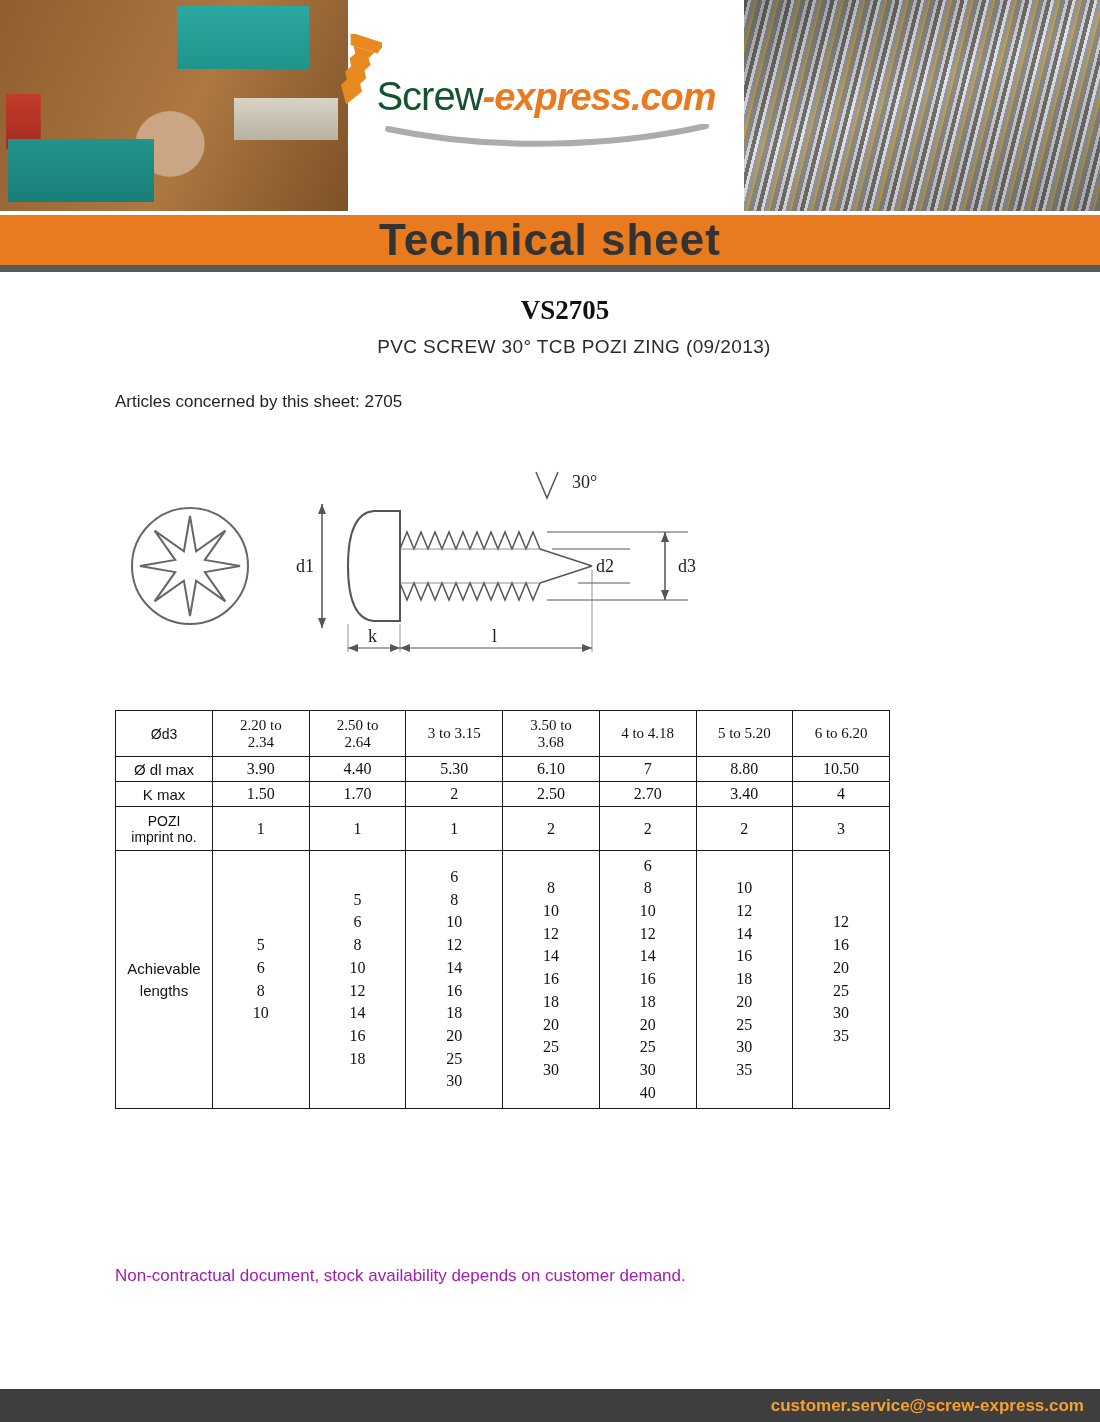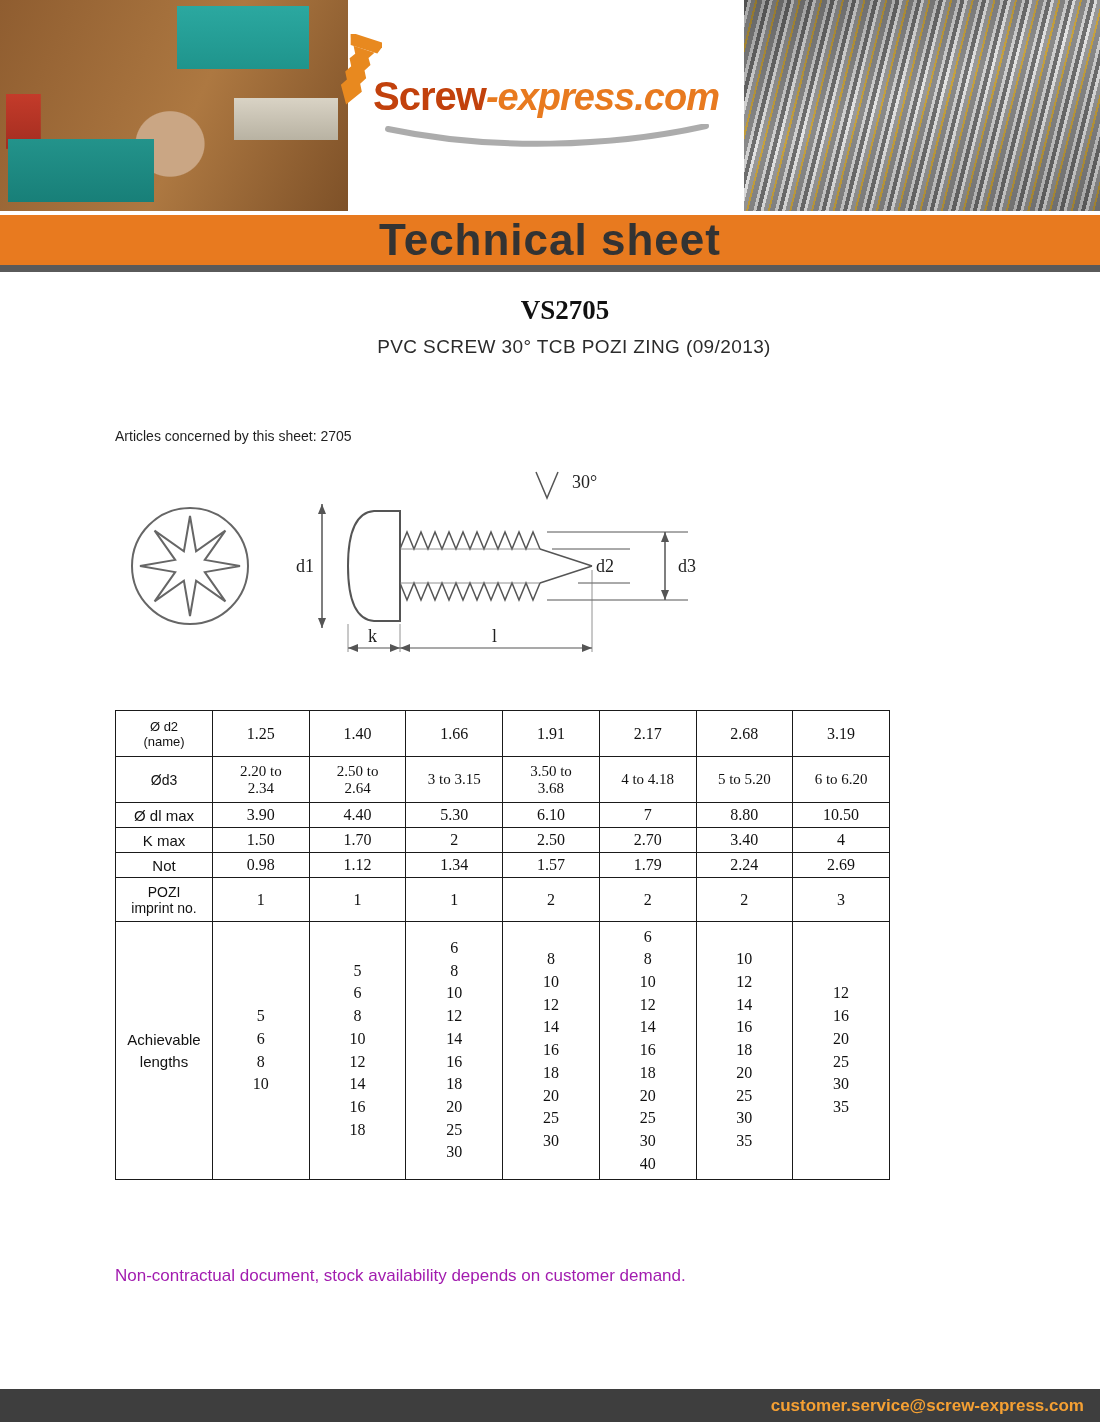--- a/index.html
+++ b/index.html
@@ -20,37 +20,37 @@
   }
   .photo-right { right:0; width:356px;
     background:
       linear-gradient(160deg, rgba(0,0,0,.28), rgba(0,0,0,0) 45%, rgba(0,0,0,.22)),
       repeating-linear-gradient(104deg,#6f6f6f 0 4px,#e3e3e3 4px 7px,#9a9a9a 7px 11px,#c7a23e 11px 13px,#8a8a8a 13px 18px,#d0d0d0 18px 21px);
   }
 
   
   .logo-area { position:absolute; left:348px; top:0; width:396px; height:211px; background:#fff; }
   .logo-line { position:absolute; top:74px; left:0; width:100%; text-align:center; white-space:nowrap; }
-  .logo-dark { font-size:40px; font-weight:bold; color:#c2410c; letter-spacing:-1px; }
+  .logo-dark { font-size:40px; font-weight:normal; color:#14532d; letter-spacing:-1px; }
   .logo-orange { font-size:38px; font-weight:bold; font-style:italic; color:#e87a1f; letter-spacing:-1px; }
   .screw-icon { position:absolute; left:-18px; top:34px; }
   .swoosh { position:absolute; left:34px; top:124px; }
 
   
   .banner { position:absolute; left:0; top:215px; width:100%; height:50px; background:#e87a1f;
             display:flex; align-items:center; justify-content:center; }
   .banner-title { font-size:44px; font-weight:bold; color:#333; letter-spacing:1px; }
   .banner-strip { position:absolute; left:0; top:265px; width:100%; height:7px; background:#5a5a5a; }
 
   
   .code { position:absolute; top:280px; left:0; width:100%; text-align:center; margin:15px;
           font-family:"Liberation Serif", serif; font-size:27px; font-weight:bold; color:#111; }
   .subtitle { position:absolute; top:336px; left:0; width:100%; text-align:center;
               font-size:19px; color:#2b2b2b; letter-spacing:.4px;padding-left:48px; }
-  .articles { position:absolute; top:428px; left:115px; font-size:14px; color:#1f1f1f; }
+  .articles { position:absolute; top:392px; left:115px; font-size:17px; color:#1f1f1f; }
 
   
   .diagram { position:absolute; left:100px; top:456px; }
   .dim-text { font-family:"Liberation Serif", serif; font-size:18px; fill:#222; }
 
   
   .spec-table { position:absolute; left:115px; top:710px; width:775px;
                 border-collapse:collapse; table-layout:fixed; }
   .spec-table td { border:1px solid #1a1a1a; text-align:center; vertical-align:middle;
                    white-space:pre-line; font-family:"Liberation Serif", serif;
@@ -159,31 +159,20 @@
       <col style="width:97px">
       <col>
         <col>
         <col>
         <col>
         <col>
         <col>
         <col>
     </colgroup>
     <tbody id="spec-tbody">
-        <tr class="row-d2">
-          <td class="lbl">Ø d2
-(name)</td>
-          <td>1.25</td>
-          <td>1.40</td>
-          <td>1.66</td>
-          <td>1.91</td>
-          <td>2.17</td>
-          <td>2.68</td>
-          <td>3.19</td>
-        </tr>
         <tr class="row-d3">
           <td class="lbl">Ød3</td>
           <td>2.20 to
 2.34</td>
           <td>2.50 to
 2.64</td>
           <td>3 to 3.15</td>
           <td>3.50 to
 3.68</td>
           <td>4 to 4.18</td>
@@ -203,30 +192,20 @@
         <tr class="row-k">
           <td class="lbl">K max</td>
           <td>1.50</td>
           <td>1.70</td>
           <td>2</td>
           <td>2.50</td>
           <td>2.70</td>
           <td>3.40</td>
           <td>4</td>
         </tr>
-        <tr class="row-not">
-          <td class="lbl">Not</td>
-          <td>0.98</td>
-          <td>1.12</td>
-          <td>1.34</td>
-          <td>1.57</td>
-          <td>1.79</td>
-          <td>2.24</td>
-          <td>2.69</td>
-        </tr>
         <tr class="row-pozi">
           <td class="lbl">POZI
 imprint no.</td>
           <td>1</td>
           <td>1</td>
           <td>1</td>
           <td>2</td>
           <td>2</td>
           <td>2</td>
           <td>3</td>

